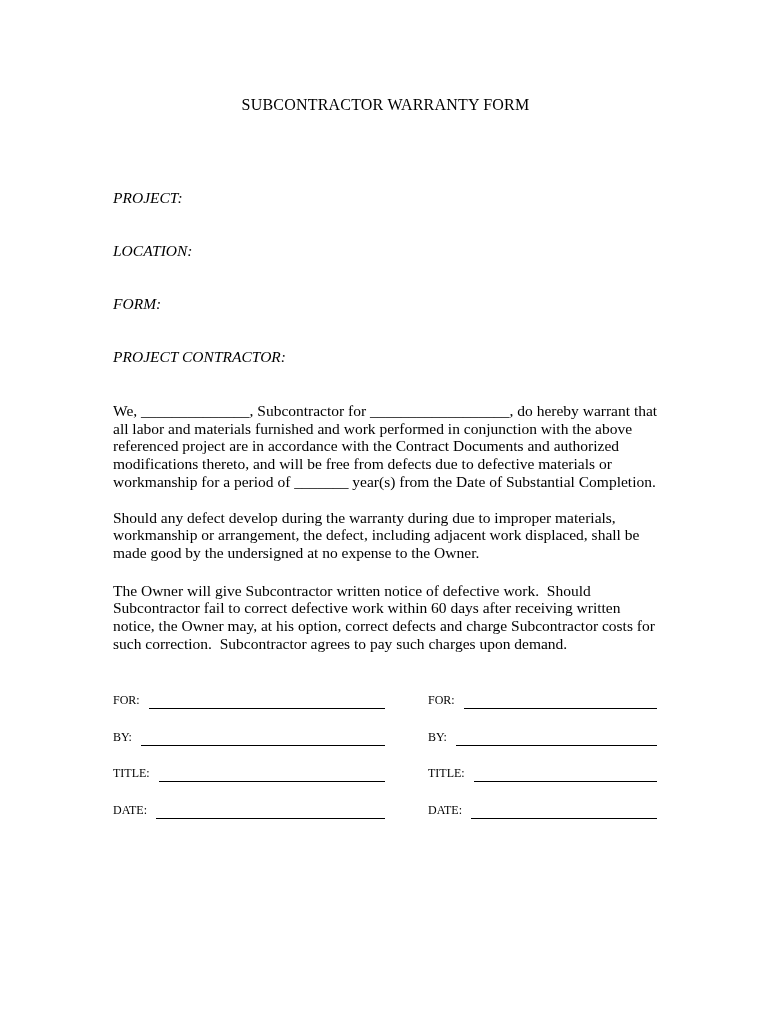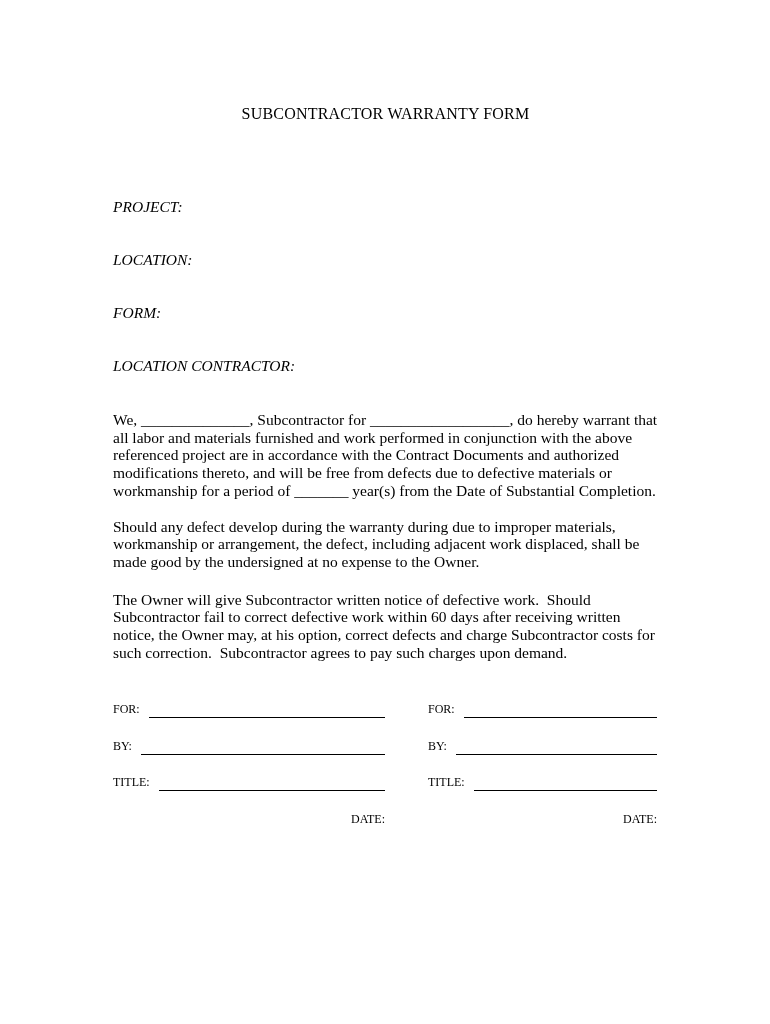--- a/index.html
+++ b/index.html
@@ -15,21 +15,21 @@
     color: #000000;
   }
   .doc {
     width: 770px;
     height: 1024px;
     box-sizing: border-box;
     padding: 0 112px 0 113px;
     background: #ffffff;
   }
   .doc-title {
-    margin: 13px;
+    margin: 4px;
     padding-top: 92px;
     text-align: center;
     font-size: 16px;
     font-weight: normal;
     line-height: 18px;
     letter-spacing: 0.2px;
   }
   .fields {
     margin-top: 75px;
     font-style: italic;
@@ -72,21 +72,20 @@
   .sig-row {
     display: flex;
     align-items: flex-end;
     height: 18px;
     margin-bottom: 18.5px;
     font-size: 12px;
     line-height: 18px;
   }
   .sig-row:last-child {
     margin-bottom: 0;
-    flex-direction: column;
   }
   .sig-label {
     flex: 0 0 auto;
   }
   .sig-line {
     flex: 1 1 auto;
     border-bottom: 1.2px solid #000000;
     margin-left: 9px;
     height: 16px;
   }
@@ -95,21 +94,21 @@
 <body>
 
 <div class="doc">
 
   <h1 class="doc-title">SUBCONTRACTOR WARRANTY FORM</h1>
 
   <div class="fields">
     <p class="field-label">PROJECT:</p>
     <p class="field-label">LOCATION:</p>
     <p class="field-label">FORM:</p>
-    <p class="field-label">LOCATION CONTRACTOR:</p>
+    <p class="field-label">PROJECT CONTRACTOR:</p>
   </div>
 
   <p class="body-text para para-first">We, ______________, Subcontractor for __________________, do hereby warrant that all labor and materials furnished and work performed in conjunction with the above referenced project are in accordance with the Contract Documents and authorized modifications thereto, and will be free from defects due to defective materials or workmanship for a period of _______ year(s) from the Date of Substantial Completion.</p>
 
   <p class="body-text para">Should any defect develop during the warranty during due to improper materials, workmanship or arrangement, the defect, including adjacent work displaced, shall be made good by the undersigned at no expense to the Owner.</p>
 
   <p class="body-text para para-third">The Owner will give Subcontractor written notice of defective work.  Should Subcontractor fail to correct defective work within 60 days after receiving written notice, the Owner may, at his option, correct defects and charge Subcontractor costs for such correction.  Subcontractor agrees to pay such charges upon demand.</p>
 
   <div class="signatures">
 

